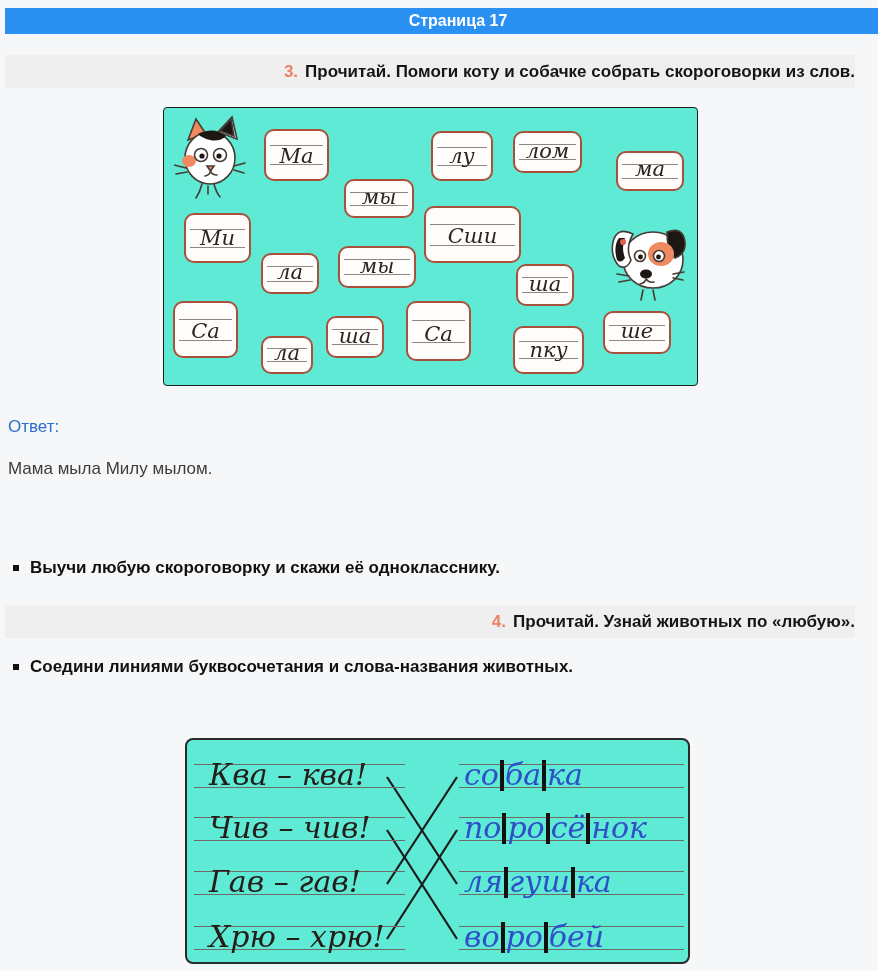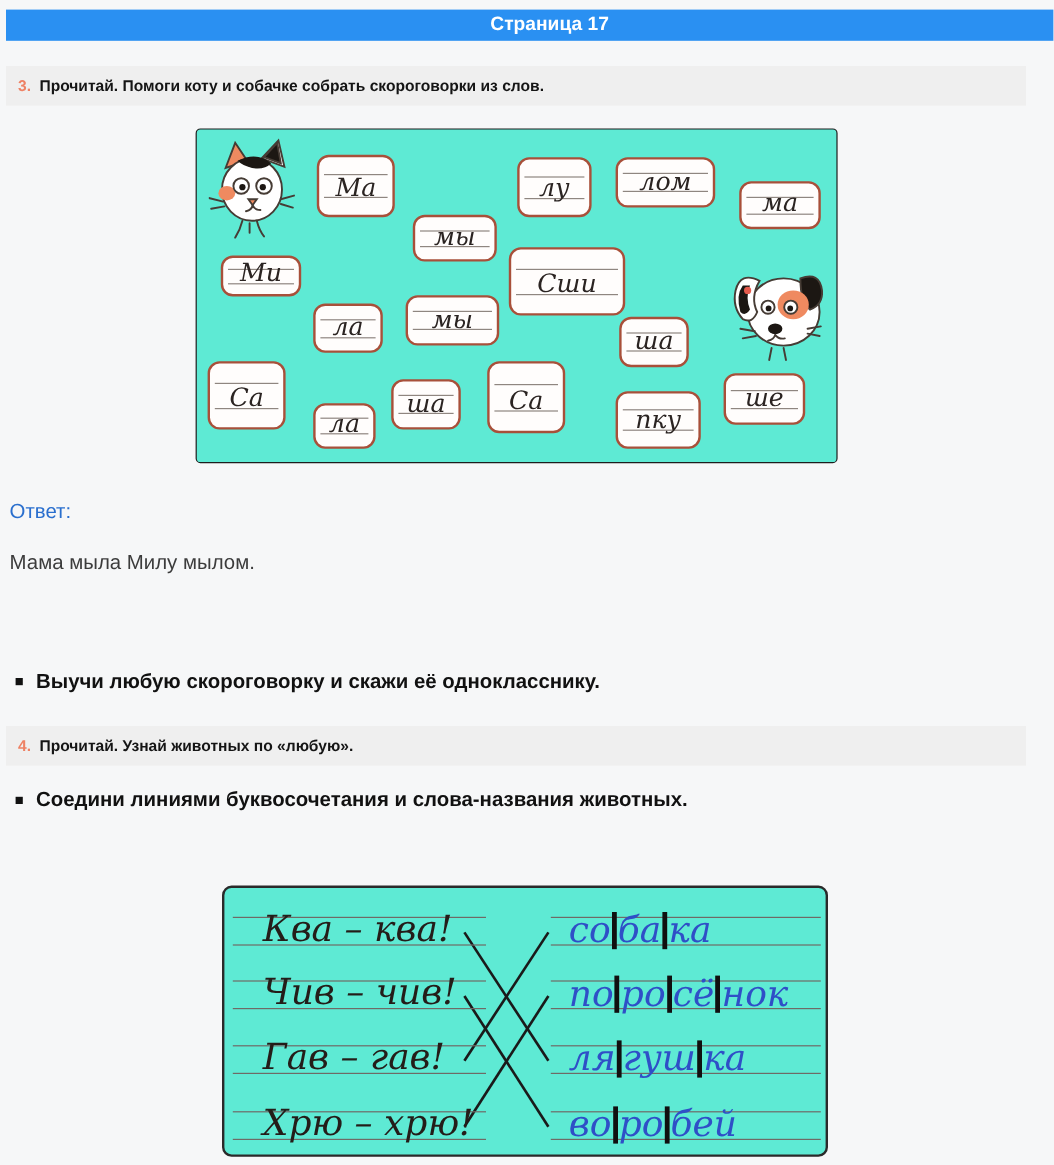--- a/index.html
+++ b/index.html
@@ -4,22 +4,22 @@
 <style>
   html,body{margin:0;padding:0;background:#f6f7f8;}
   .page{position:relative;width:878px;height:971px;background:#f6f7f8;
         font-family:"Liberation Sans",sans-serif;overflow:hidden;}
 
   .titlebar{position:absolute;left:5px;top:8px;width:850px;height:26px;
             background:#2a90f2;color:#ffffff;font-size:16px;font-weight:bold;
             text-align:center;line-height:26px;padding-left:28px;}
 
   .taskbar{position:absolute;left:5px;width:850px;height:33px;background:#efefef;
-           font-size:13px;font-weight:bold;color:#151515;line-height:33px;
-           padding-left:0;}
+           font-size:17px;font-weight:bold;color:#151515;line-height:33px;
+           padding-left:0;text-align:right;}
   .taskbar .num{color:#ee8265;margin-left:10px;margin-right:7px;}
   .task3{top:55px;}
   .task4{top:605px;}
 
   .figure{position:absolute;background:#5eead4;}
   .figure1{left:163px;top:107px;width:533px;height:277px;
            border:1.5px solid #1d1d1d;border-radius:4px;}
   .figure2{left:185px;top:738px;width:501px;height:222px;
            border:2px solid #2a2a2a;border-radius:8px;}
 
@@ -41,21 +41,21 @@
 
   .bullet{position:absolute;left:13px;display:flex;align-items:flex-start;
           font-size:17px;font-weight:bold;color:#111111;width:820px;}
   .bullet .marker{flex:0 0 auto;width:6px;height:6px;background:#111111;
                   margin:7px 11px 0 0;}
   .b1{top:558px;}
   .b2{top:657px;}
   .b3{top:692px;}
 
   .hw-rule{position:absolute;height:1px;background:#6f6a66;}
-  .hw-text{position:absolute;font-size:30px;line-height:30px;white-space:nowrap;margin-left:10px;}
+  .hw-text{position:absolute;font-size:30px;line-height:30px;white-space:nowrap;}
   .hw-sound{color:#241d19;}
   .hw-animal{color:#2f4fc7;}
   .syl-bar{display:inline-block;width:4px;height:31px;background:#101010;
            vertical-align:-6px;margin:0 1px;}
 
   #conn-svg{position:absolute;left:0;top:0;width:100%;height:100%;}
 </style>
 </head>
 <body>
 
@@ -111,36 +111,36 @@
         <div class="syl-box" style="left: 100px; top: 21px; width: 65px; height: 52px;">
           <span class="rule top"></span>
                  <span class="rule bot"></span>
                  <span class="txt cursive">Ма</span>
         </div>
         <div class="syl-box" style="left: 267px; top: 23px; width: 62px; height: 50px;">
           <span class="rule top"></span>
                  <span class="rule bot"></span>
                  <span class="txt cursive">лу</span>
         </div>
-        <div class="syl-box" style="left: 349px; top: 23px; width: 83px; height: 42px;">
+        <div class="syl-box" style="left: 349px; top: 23px; width: 69px; height: 42px;">
           <span class="rule top"></span>
                  <span class="rule bot"></span>
                  <span class="txt cursive">лом</span>
         </div>
         <div class="syl-box" style="left: 452px; top: 43px; width: 68px; height: 40px;">
           <span class="rule top"></span>
                  <span class="rule bot"></span>
                  <span class="txt cursive">ма</span>
         </div>
         <div class="syl-box" style="left: 180px; top: 71px; width: 70px; height: 39px;">
           <span class="rule top"></span>
                  <span class="rule bot"></span>
                  <span class="txt cursive">мы</span>
         </div>
-        <div class="syl-box" style="left: 20px; top: 105px; width: 67px; height: 34px;">
+        <div class="syl-box" style="left: 20px; top: 105px; width: 67px; height: 50px;">
           <span class="rule top"></span>
                  <span class="rule bot"></span>
                  <span class="txt cursive">Ми</span>
         </div>
         <div class="syl-box" style="left: 260px; top: 98px; width: 97px; height: 57px;">
           <span class="rule top"></span>
                  <span class="rule bot"></span>
                  <span class="txt cursive">Сши</span>
         </div>
         <div class="syl-box" style="left: 97px; top: 145px; width: 58px; height: 41px;">

